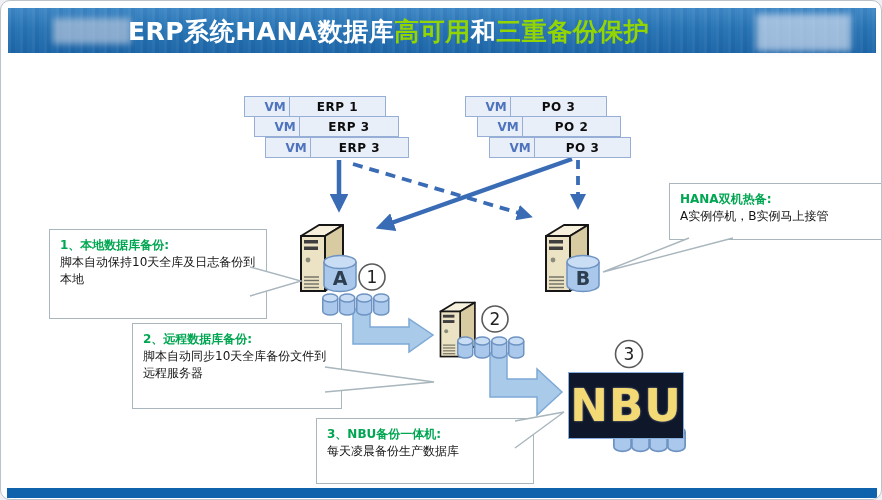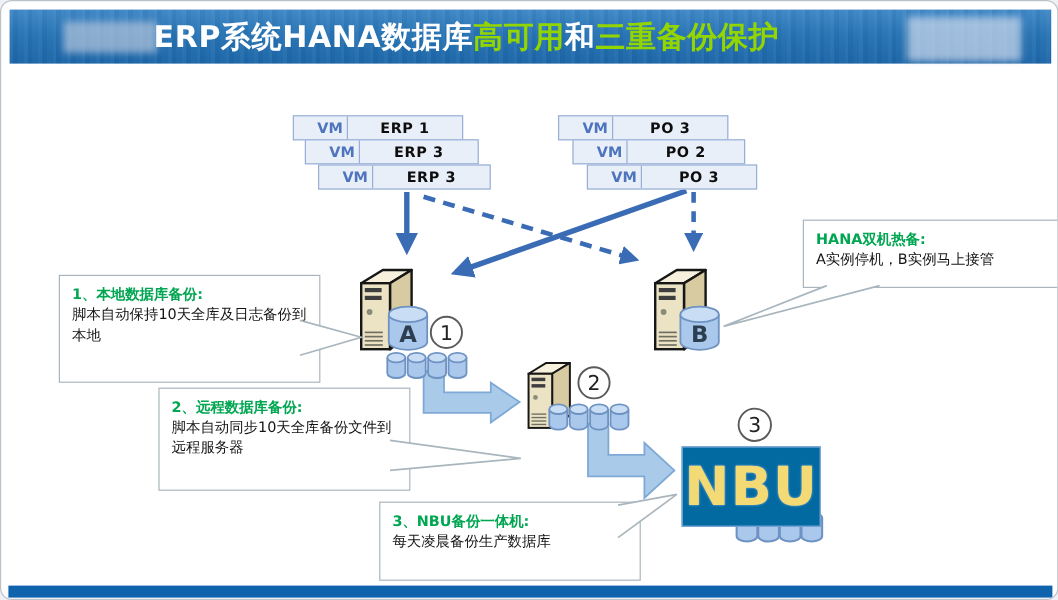--- a/index.html
+++ b/index.html
@@ -23,21 +23,21 @@
   .vmbox{position:absolute;display:flex;height:21px;background:#e9eff8;border:1.4px solid #97aed6;box-sizing:border-box;}
   .vmtag{width:28px;display:flex;align-items:center;justify-content:center;
          font-size:12px;font-weight:bold;color:#4d74bd;border-right:1.4px solid #97aed6;margin-left:16px;}
   .vmlabel{flex:1;display:flex;align-items:center;justify-content:center;
            font-size:12px;font-weight:bold;color:#0d0d0d;letter-spacing:.5px;}
   
   .callout{position:absolute;background:#fff;border:1.4px solid #a9b6bd;box-sizing:border-box;
            padding:7px 10px;font-size:12px;line-height:1.42;color:#141414;overflow:hidden;margin-left:13px;}
   .callout .head{color:#00a651;font-weight:bold;}
   
-  .nbu{position:absolute;left:567px;top:371px;width:116px;height:67px;background:#0369a1;
+  .nbu{position:absolute;left:567px;top:371px;width:116px;height:67px;background:#0f172a;
        border:1px solid #86aede;box-sizing:border-box;display:flex;align-items:center;justify-content:center;
        font-size:45px;font-weight:bold;color:#f4da74;letter-spacing:1px;text-shadow:0 0 2px rgba(255,255,255,.6);}
   
   .lyr{position:absolute;left:0;top:0;pointer-events:none;}
   .lyr.under{z-index:1;} .lyr.over{z-index:5;}
   .vmbox,.callout,.nbu{z-index:2;}
 </style>
 </head>
 <body>
 

